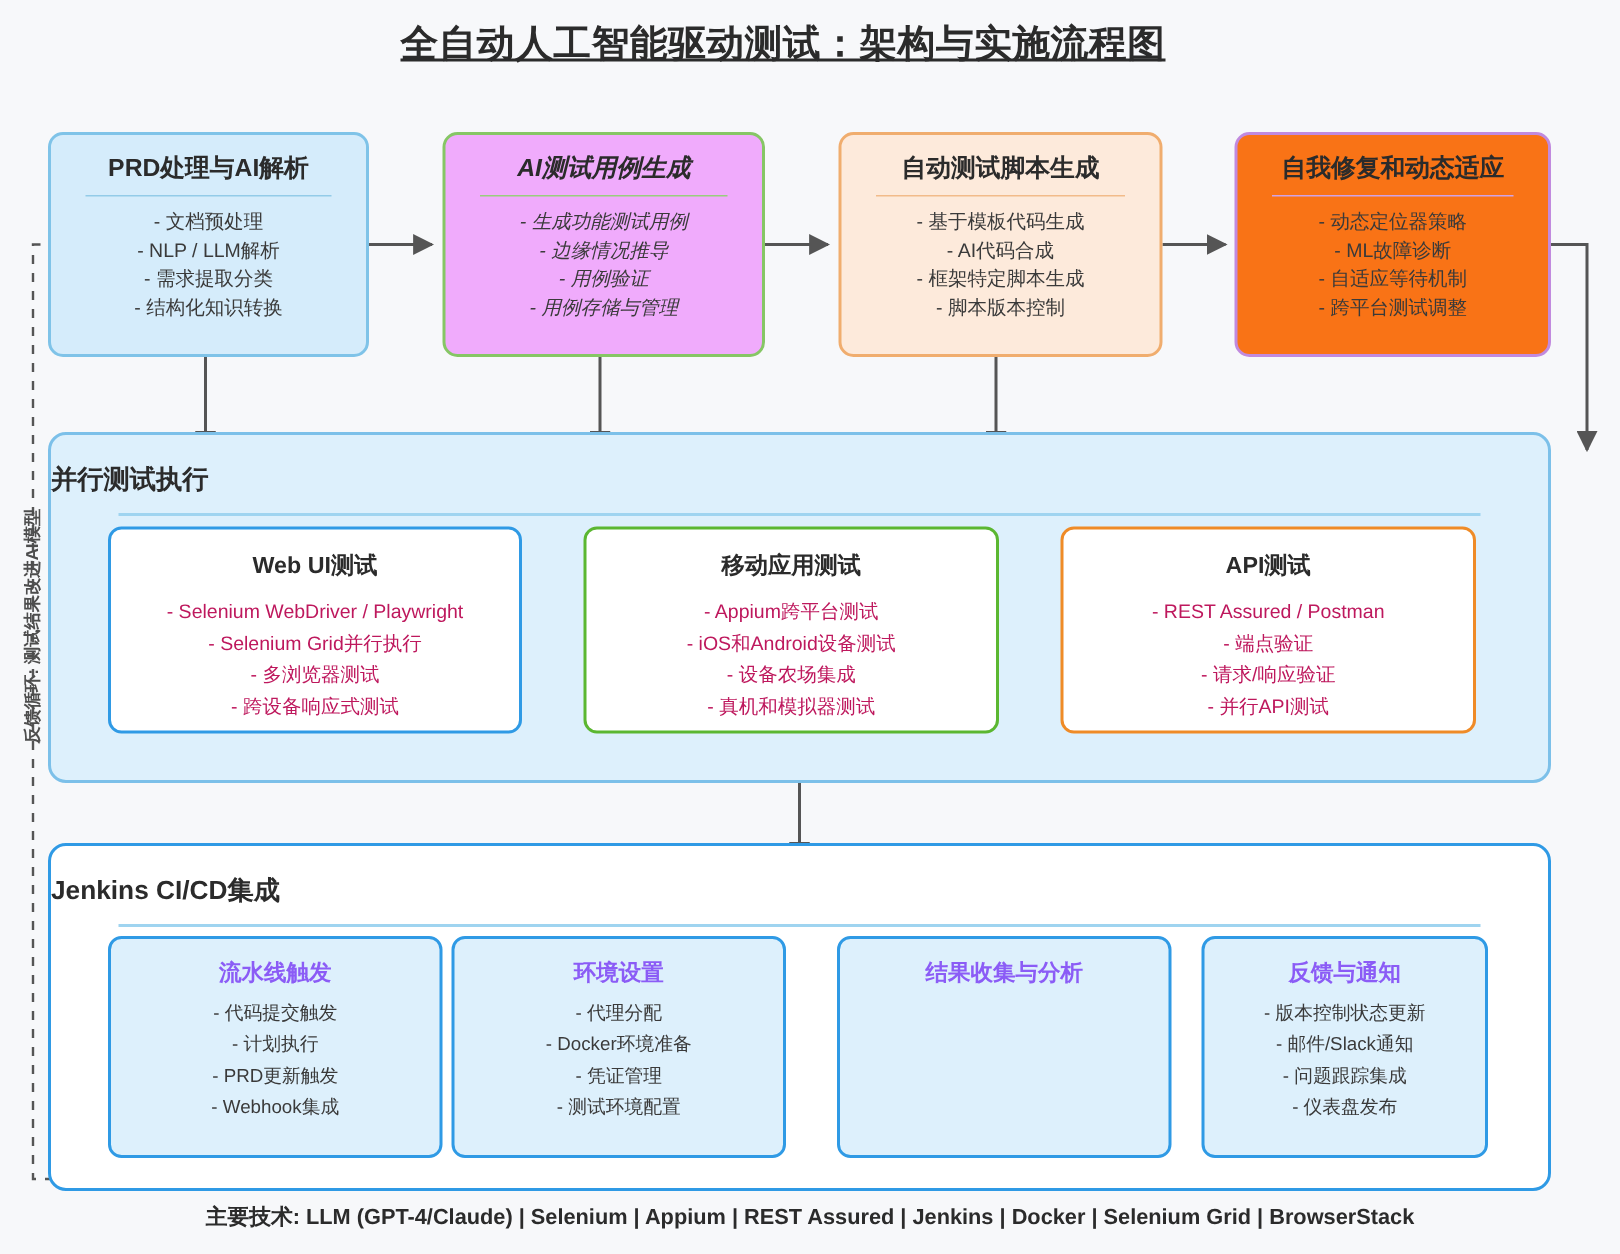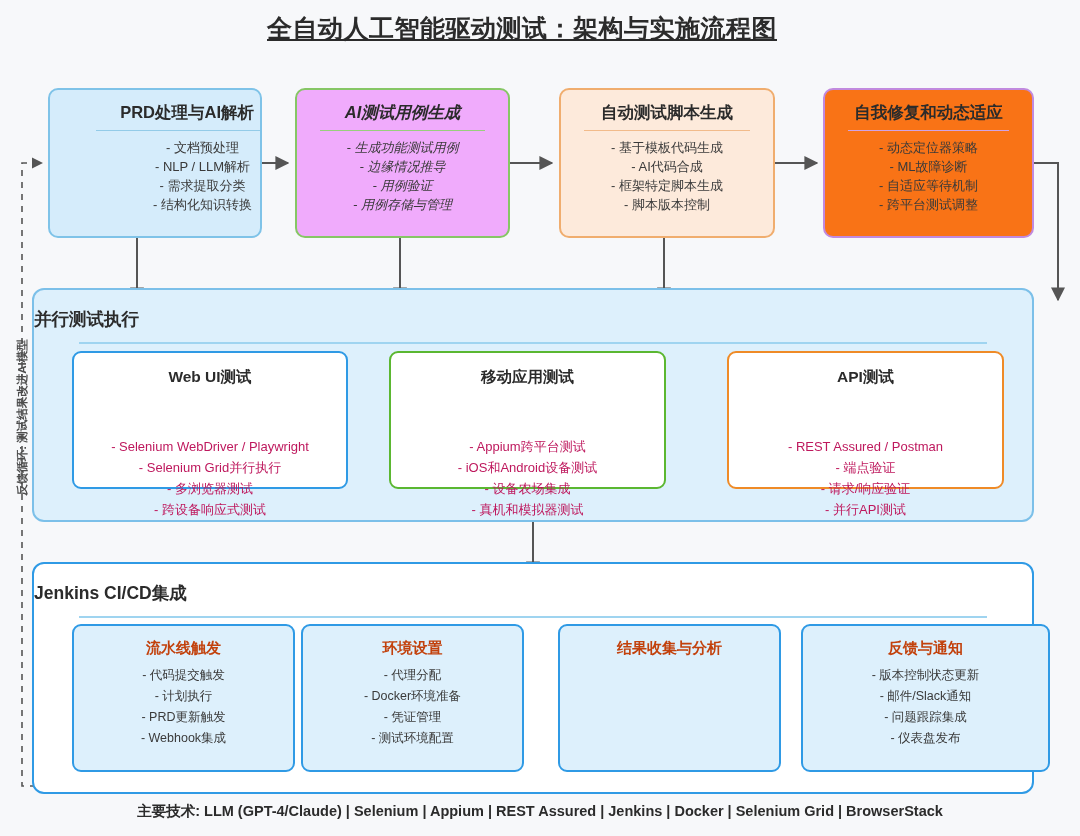--- a/index.html
+++ b/index.html
@@ -106,55 +106,54 @@
   .sub {
     position: absolute;
     box-sizing: border-box;
     background: #ffffff;
     border-radius: 9px;
     border: 2px solid #2f9ae5;
     display: flex;
     flex-direction: column;
     align-items: center;
     padding-top: 14px;
-    gap: 39px;
   }
   .sub-title {
     font-size: 15.5px;
     font-weight: bold;
     color: #2b2b2b;
     margin-bottom: 9px;
   }
   .sub-items {
     font-size: 13px;
     line-height: 21px;
     text-align: center;
     color: #be185d;
   }
   .sub-items div { white-space: nowrap; }
   .s-blue   { border-color: #2f9ae5; }
   .s-green  { border-color: #5bb731; }
-  .s-orange { border-color: #ef8b27; margin-left: 20px; }
+  .s-orange { border-color: #ef8b27; }
 
   
   .ci {
     position: absolute;
     box-sizing: border-box;
     background: #ddf0fc;
     border-radius: 9px;
     border: 2px solid #2f9ae5;
     display: flex;
     flex-direction: column;
     align-items: center;
     padding-top: 13px;
   }
   .ci-title {
     font-size: 15px;
     font-weight: bold;
-    color: #c2410c;
+    color: #8b5cf6;
     margin-bottom: 7px;
   }
   .ci-items {
     font-size: 12.5px;
     line-height: 21px;
     text-align: center;
     color: #3a3a3a;
   }
   .ci-items div { white-space: nowrap; }
 
@@ -213,21 +212,21 @@
 
   <polyline points="1023,163 1058,163 1058,300" fill="none" stroke="#555" stroke-width="2" marker-end="url(#arrow)"></polyline>
 
   <line x1="533" y1="522" x2="533" y2="574" stroke="#555" stroke-width="2" marker-end="url(#arrow)"></line>
 
   <polyline points="72,786 22,786 22,163 42,163" fill="none" stroke="#555" stroke-width="1.6" stroke-dasharray="6,6" marker-end="url(#arrow)"></polyline>
 </svg>
 
 <div id="feedback-label">反馈循环: 测试结果改进AI模型</div>
 
-<div class="card c-blue" style="left:48px; top:88px; width:214px; height:150px;align-items:flex-end;">
+<div class="card c-blue" style="left:32px; top:88px; width:214px; height:150px;">
   <div class="card-title">PRD处理与AI解析</div>
   <div class="card-rule"></div>
   <div class="card-items">
     <div>- 文档预处理</div>
     <div>- NLP / LLM解析</div>
     <div>- 需求提取分类</div>
     <div>- 结构化知识转换</div>
   </div>
 </div>
 
@@ -321,21 +320,21 @@
     <div>- Docker环境准备</div>
     <div>- 凭证管理</div>
     <div>- 测试环境配置</div>
   </div>
 </div>
 
 <div class="ci" style="left:558px; top:624px; width:223px; height:148px;">
   <div class="ci-title">结果收集与分析</div>
 </div>
 
-<div class="ci" style="left:801px; top:624px; width:249px; height:148px;">
+<div class="ci" style="left:801px; top:624px; width:191px; height:148px;">
   <div class="ci-title">反馈与通知</div>
   <div class="ci-items">
     <div>- 版本控制状态更新</div>
     <div>- 邮件/Slack通知</div>
     <div>- 问题跟踪集成</div>
     <div>- 仪表盘发布</div>
   </div>
 </div>
 
 <div id="footer">主要技术: LLM (GPT-4/Claude) | Selenium | Appium | REST Assured | Jenkins | Docker | Selenium Grid | BrowserStack</div>

